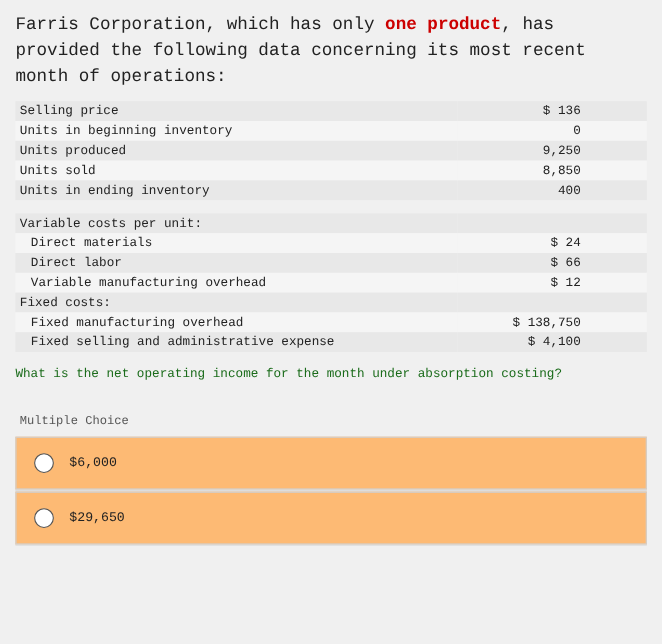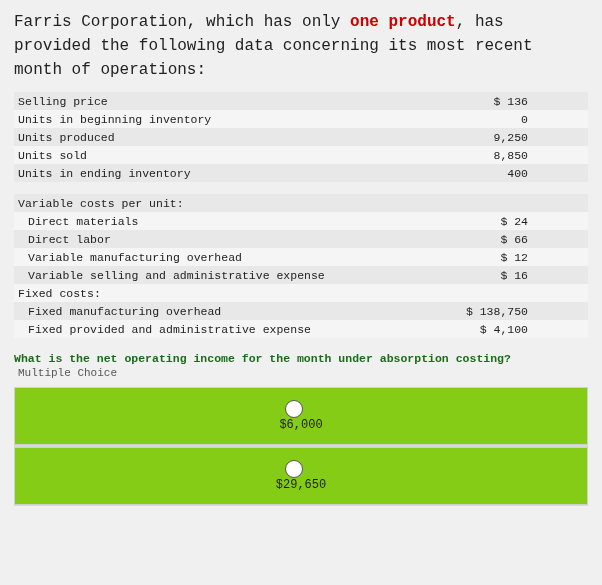--- a/index.html
+++ b/index.html
@@ -70,47 +70,46 @@
       padding-right: 60px;
     }
 
     .sub-label {
       padding-left: 14px !important;
     }
 
     .question-text {
       font-size: 11.5px;
       color: #1a6b1a;
-      font-weight: bold;
-      margin-bottom: 0;
+      font-weight: normal;
+      margin-bottom: 28px;
       line-height: 1.5;
     }
 
     .multiple-choice-label {
       font-size: 11px;
       color: #555;
       margin-bottom: 8px;
       margin-left: 4px;
     }
 
     .options-container {
       display: flex;
       flex-direction: column;
       gap: 0px;
     }
 
     .option-row {
       display: flex;
       align-items: center;
-      background-color: #84cc16;
+      background-color: #fdba74;
       border: 1px solid #d0d0d0;
-      padding: 12px 0;
+      padding: 12px 16px;
       cursor: pointer;
       min-height: 48px;
-      flex-direction: column;
     }
 
     .option-circle {
       width: 18px;
       height: 18px;
       border-radius: 50%;
       border: 1.5px solid #555;
       display: inline-block;
       margin-right: 14px;
       flex-shrink: 0;
@@ -173,33 +172,29 @@
     </tr>
         <tr>
       <td class="label sub-label">Direct labor</td>
       <td class="value">$ 66</td>
     </tr>
         <tr>
       <td class="label sub-label">Variable manufacturing overhead</td>
       <td class="value">$ 12</td>
     </tr>
         <tr>
-      <td class="label sub-label">Variable selling and administrative expense</td>
-      <td class="value">$ 16</td>
-    </tr>
-        <tr>
           <td class="label">Fixed costs:</td>
           <td class="value"></td>
         </tr>
         <tr>
       <td class="label sub-label">Fixed manufacturing overhead</td>
       <td class="value">$ 138,750</td>
     </tr>
         <tr>
-      <td class="label sub-label">Fixed provided and administrative expense</td>
+      <td class="label sub-label">Fixed selling and administrative expense</td>
       <td class="value">$ 4,100</td>
     </tr>
       </tbody>
   </table>
 
   <p class="question-text">What is the net operating income for the month under absorption costing?</p>
 
   <div class="multiple-choice-label">Multiple Choice</div>
 
   <div class="options-container" id="options-container">

